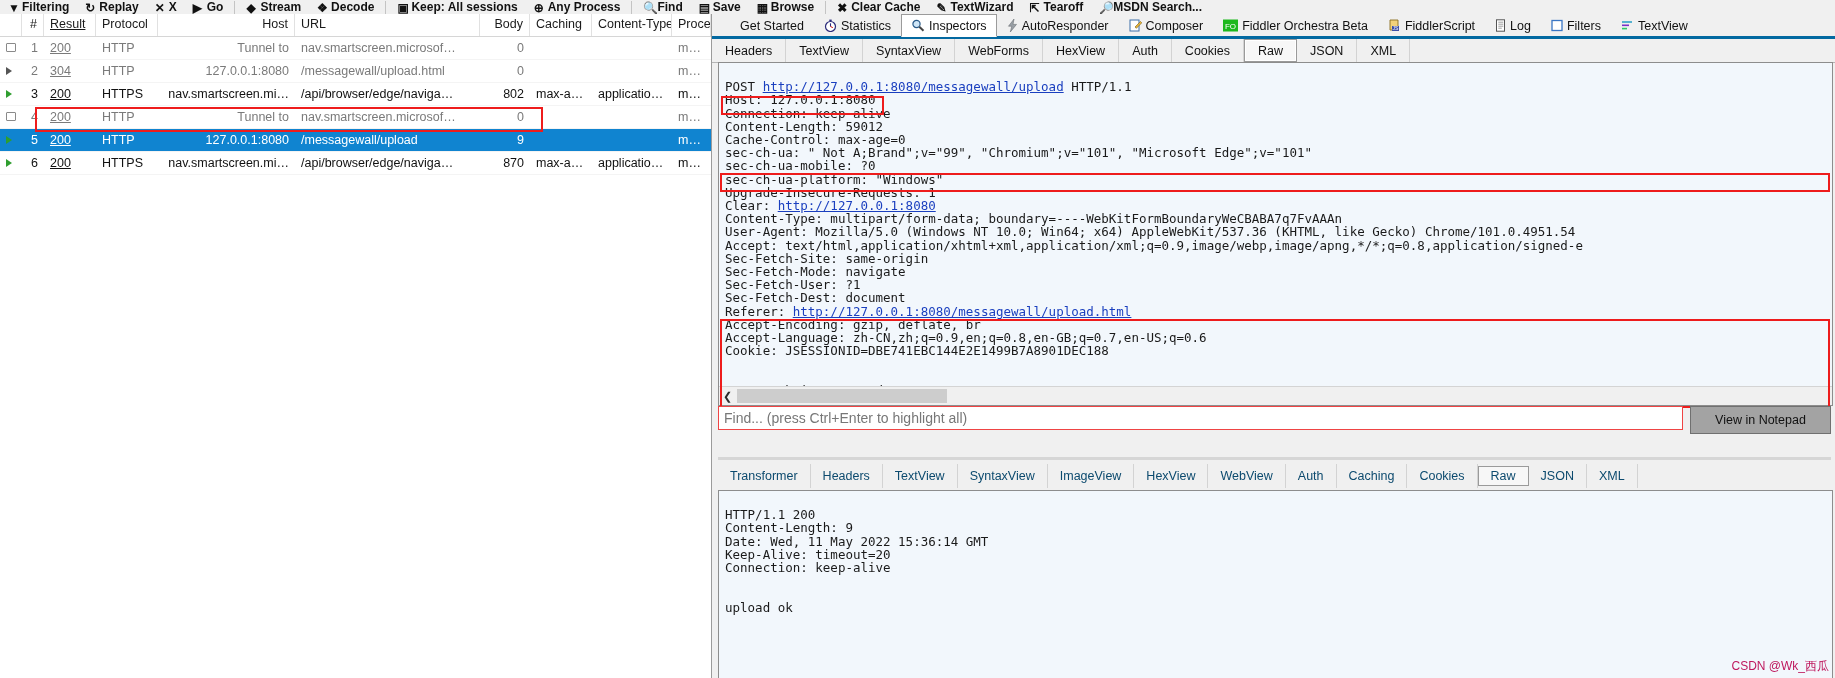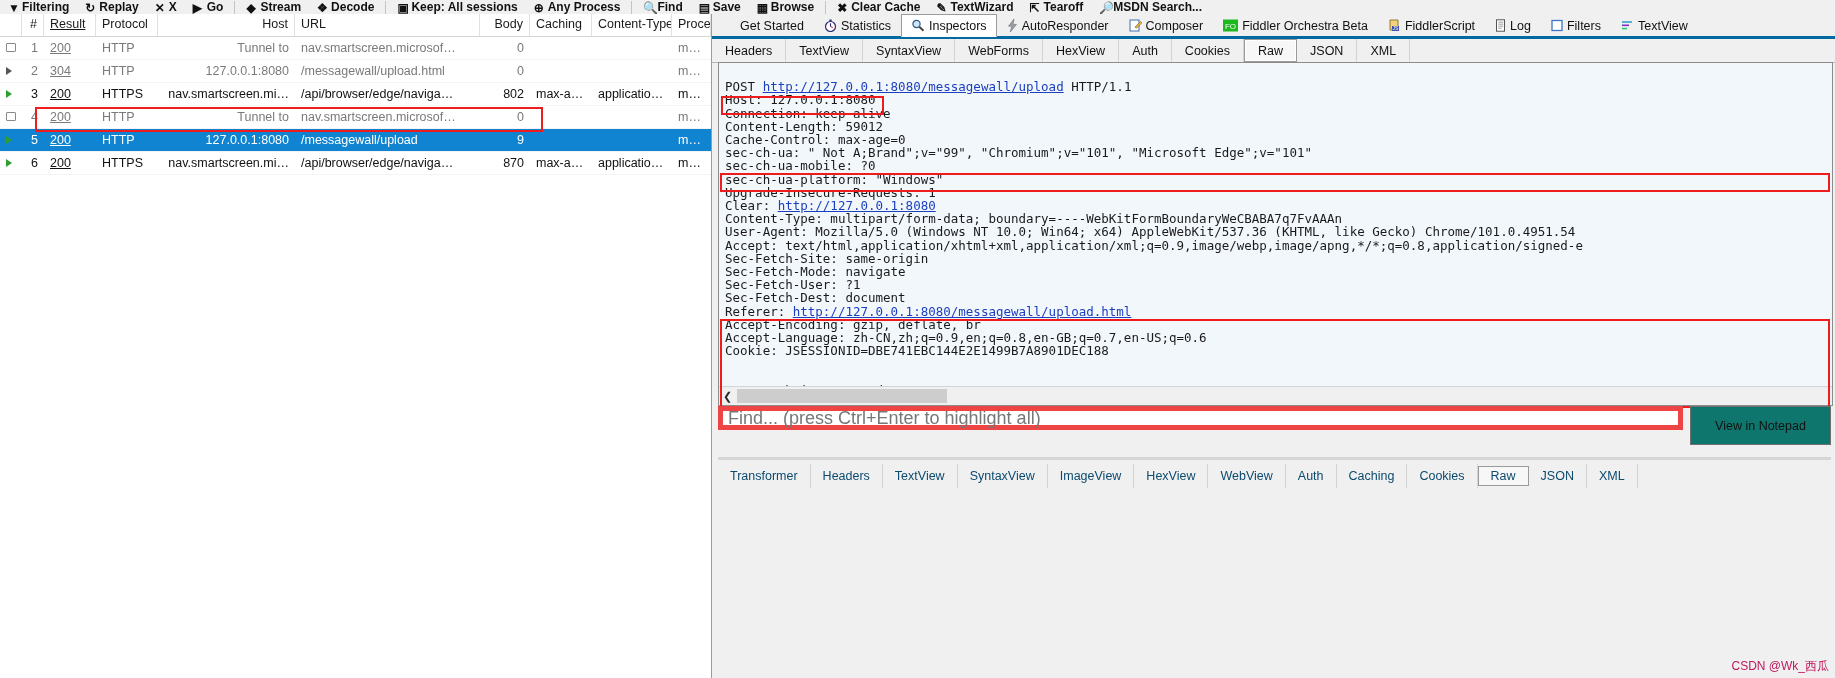--- a/index.html
+++ b/index.html
@@ -84,24 +84,24 @@
   .blank { height:13.2px; }
 
   
   .hscroll { position:absolute; left:0; bottom:0; width:100%; height:18px; background:#f0f0f0;
              border-top:1px solid #d4d4d4; display:flex; align-items:center; }
   .hs-left { width:17px; height:17px; display:flex; align-items:center; justify-content:center;
              color:#2b2b2b; font-size:11px; }
   .hs-thumb { height:14px; background:#cdcdcd; width:210px; margin-left:1px; }
 
   .findbar { position:absolute; left:6px; top:392px; width:965px; height:24px; background:#fff;
-             border:5px solid #ef4444; display:flex; align-items:center; padding:0 5px;
-             font-size:18px; color:#777; box-sizing:border-box; }
-  .viewnotepad { position:absolute; left:978px; top:392px; width:141px; height:39px;
-                 background:#0f766e; border:1px solid #707070; display:flex; align-items:center;
+             border:1px solid #ef4444; display:flex; align-items:center; padding:0 5px;
+             font-size:14px; color:#777; box-sizing:border-box; }
+  .viewnotepad { position:absolute; left:978px; top:392px; width:141px; height:28px;
+                 background:#a3a3a3; border:1px solid #707070; display:flex; align-items:center;
                  justify-content:center; font-size:12.5px; color:#111; box-sizing:border-box;
                  overflow:hidden; white-space:nowrap; }
 
   .resptabs { position:absolute; left:6px; top:450px; width:1113px; height:24px; display:flex;
               align-items:stretch; font-size:12.5px; background:#f0f0f0; }
   .rt { display:flex; align-items:center; padding:0 12px; white-space:nowrap; color:#0c4a6e;
         border-right:1px solid #d3d3d3; }
   .rt.active { border:1px solid #9a9a9a; background:#f7f7f7; margin:2px 0; }
 
   .watermark { position:absolute; right:6px; bottom:3px; font-size:12px; color:#be185d;
@@ -439,16 +439,28 @@
         <div class="rt">HexView</div>
         <div class="rt">WebView</div>
         <div class="rt">Auth</div>
         <div class="rt">Caching</div>
         <div class="rt">Cookies</div>
         <div class="rt active">Raw</div>
         <div class="rt">JSON</div>
         <div class="rt">XML</div>
       </div>
 
+    <div class="respbox">
+      <div class="raw">
+<span>HTTP/1.1 200</span>
+<span>Content-Length: 9</span>
+<span>Date: Wed, 11 May 2022 15:36:14 GMT</span>
+<span>Keep-Alive: timeout=20</span>
+<span>Connection: keep-alive</span>
+<span class="blank">
+</span>
+<span>upload ok</span>
+      </div>
+    </div>
 
     <div class="watermark">CSDN @Wk_西瓜</div>
   </div>
 </div>
 
 </body></html>

